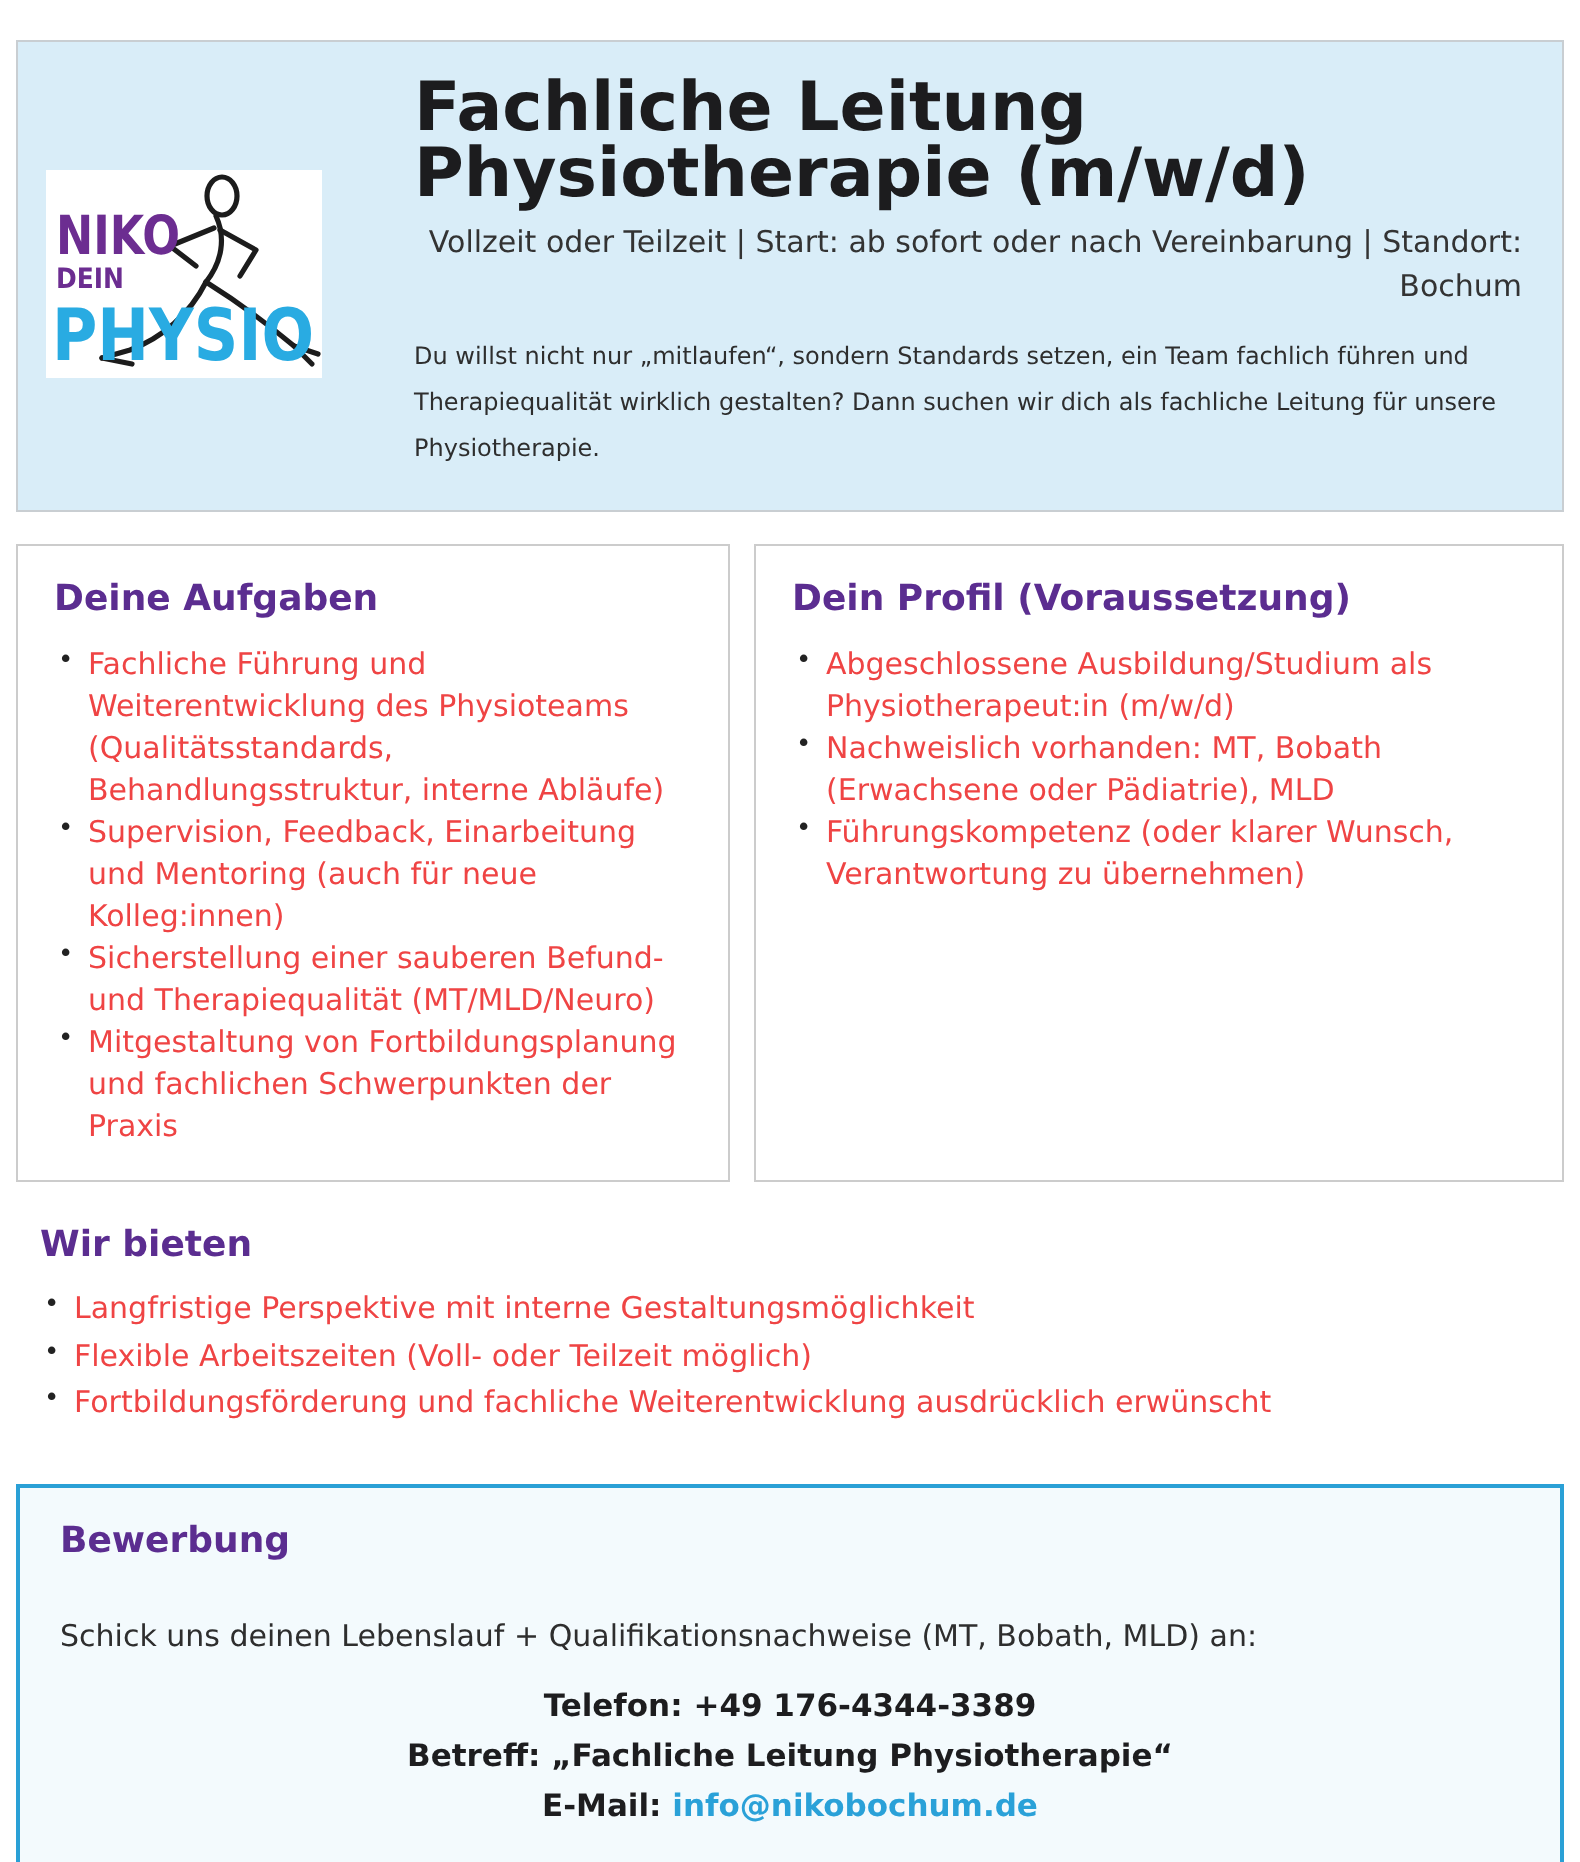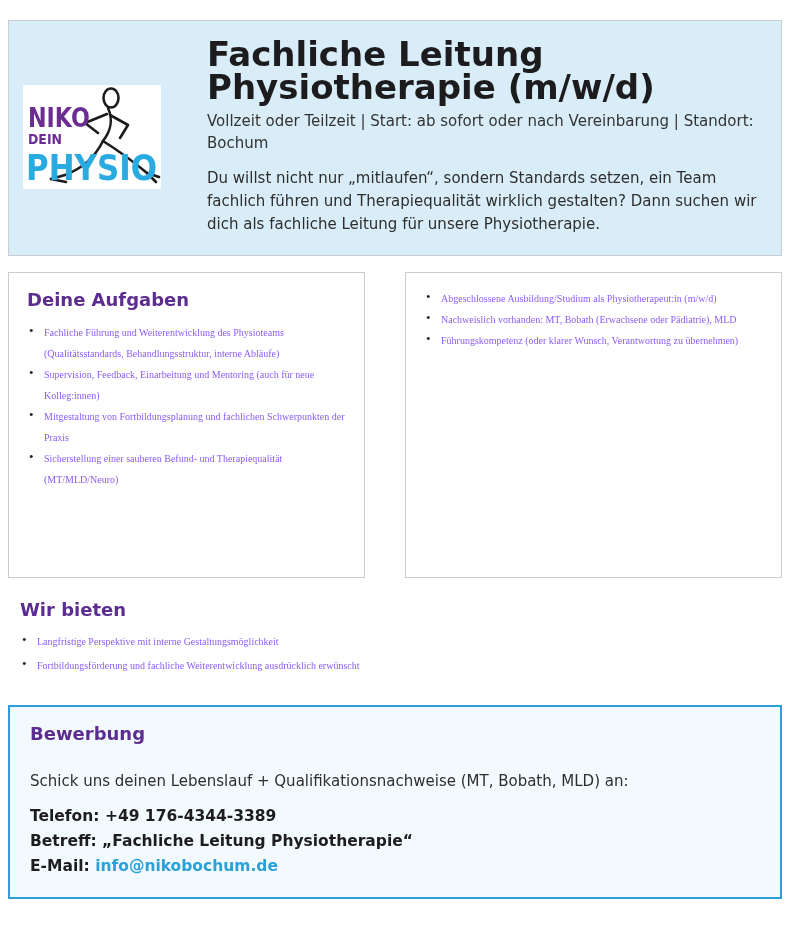--- a/index.html
+++ b/index.html
@@ -33,58 +33,58 @@
     line-height:33px;
     font-weight:bold;
     color:#1c1c1e;
     letter-spacing:0;
   }
   .meta{
     margin:6px 0 0 0;
     font-size:15px;
     line-height:22px;
     color:#333333;
+    text-align:right;
   }
   .intro{
     margin:13px 0 0 0;
-    font-size:15px;
+    font-size:12px;
     line-height:23px;
     color:#2e2e2e;
     max-width:560px;
   }
 
   
   h2{
     margin:0 0 10px 0;
     font-size:18px;
     line-height:24px;
     font-weight:bold;
     color:#5b2d90;
   }
 
   
-  .cards{display:flex;gap:40px;margin-bottom:20px;align-items:stretch;}
+  .cards{display:flex;gap:12px;margin-bottom:20px;align-items:stretch;}
   .card{
     border:1px solid #cccccc;
     background:#ffffff;
     padding:15px 18px 16px 18px;
     box-sizing:border-box;
     min-height:306px;
   }
   .card-left{flex:0 0 357px;}
   .card-right{flex:1;}
 
   ul.bullets{list-style:none;margin:0;padding:0;}
   ul.bullets li{
     position:relative;
     padding-left:17px;
-    font-size:10px;
+    font-size:15px;
     line-height:21px;
-    color:#8b5cf6;
-    font-family:Liberation Serif, serif;
+    color:#ef4444;
   }
   ul.bullets li::before{
     content:"\2022";
     position:absolute;
     left:2px;
     top:-2px;
     font-size:13px;
     color:#222222;
   }
 
@@ -105,20 +105,21 @@
     font-size:15px;
     line-height:22px;
     color:#2e2e2e;
   }
   .contact-line{
     margin:0;
     font-size:15.5px;
     line-height:25px;
     font-weight:bold;
     color:#1d1d1f;
+    text-align:center;
   }
   .email-link{
     color:#2aa1d8;
     font-weight:bold;
     text-decoration:none;
   }
 </style>
 </head>
 <body>
 
@@ -151,37 +152,39 @@
       <p class="intro">Du willst nicht nur „mitlaufen“, sondern Standards setzen, ein Team fachlich führen und Therapiequalität wirklich gestalten? Dann suchen wir dich als fachliche Leitung für unsere Physiotherapie.</p>
     </div>
   </header>
 
   <div class="cards">
     <section class="card card-left">
       <h2>Deine Aufgaben</h2>
       <ul class="bullets">
           <li>Fachliche Führung und Weiterentwicklung des Physioteams (Qualitätsstandards, Behandlungsstruktur, interne Abläufe)</li>
           <li>Supervision, Feedback, Einarbeitung und Mentoring (auch für neue Kolleg:innen)</li>
+          <li>Sicherstellung einer sauberen Befund- und Therapiequalität (MT/MLD/Neuro)</li>
           <li>Mitgestaltung von Fortbildungsplanung und fachlichen Schwerpunkten der Praxis</li>
-          <li>Sicherstellung einer sauberen Befund- und Therapiequalität (MT/MLD/Neuro)</li>
         </ul>
     </section>
     <section class="card card-right">
+      <h2>Dein Profil (Voraussetzung)</h2>
       <ul class="bullets">
           <li>Abgeschlossene Ausbildung/Studium als Physiotherapeut:in (m/w/d)</li>
           <li>Nachweislich vorhanden: MT, Bobath (Erwachsene oder Pädiatrie), MLD</li>
           <li>Führungskompetenz (oder klarer Wunsch, Verantwortung zu übernehmen)</li>
         </ul>
     </section>
   </div>
 
   <section class="offer">
     <h2>Wir bieten</h2>
     <ul class="bullets">
         <li>Langfristige Perspektive mit interne Gestaltungsmöglichkeit</li>
+        <li>Flexible Arbeitszeiten (Voll- oder Teilzeit möglich)</li>
         <li>Fortbildungsförderung und fachliche Weiterentwicklung ausdrücklich erwünscht</li>
       </ul>
   </section>
 
   <section class="apply">
     <h2>Bewerbung</h2>
     <p class="apply-intro">Schick uns deinen Lebenslauf + Qualifikationsnachweise (MT, Bobath, MLD) an:</p>
     <p class="contact-line"><span>Telefon:</span> <span>+49 176-4344-3389</span></p>
     <p class="contact-line"><span>Betreff:</span> <span>„Fachliche Leitung Physiotherapie“</span></p>
     <p class="contact-line"><span>E-Mail:</span> <a href="#" class="email-link">info@nikobochum.de</a></p>

